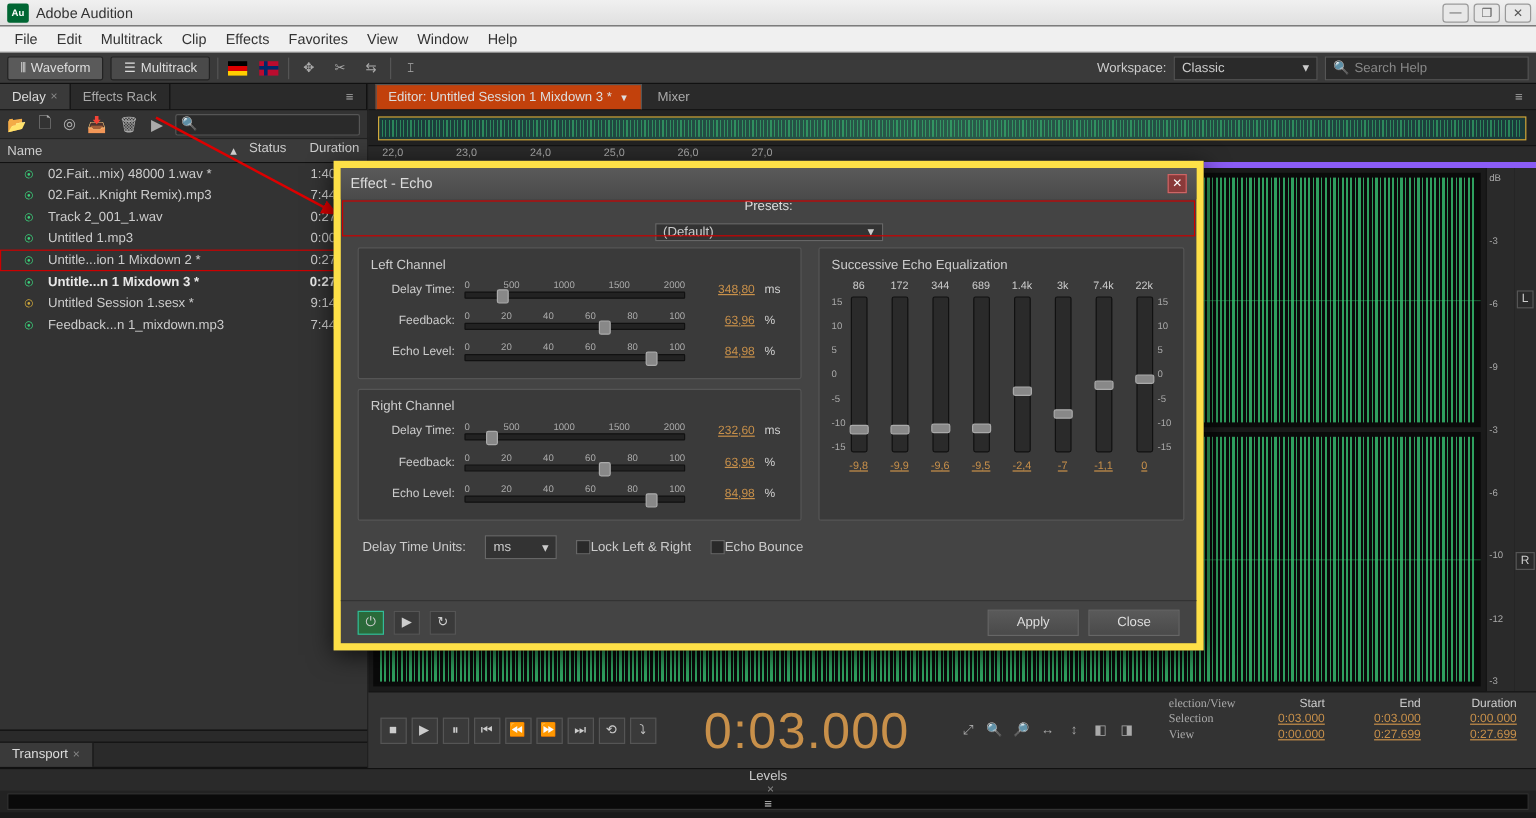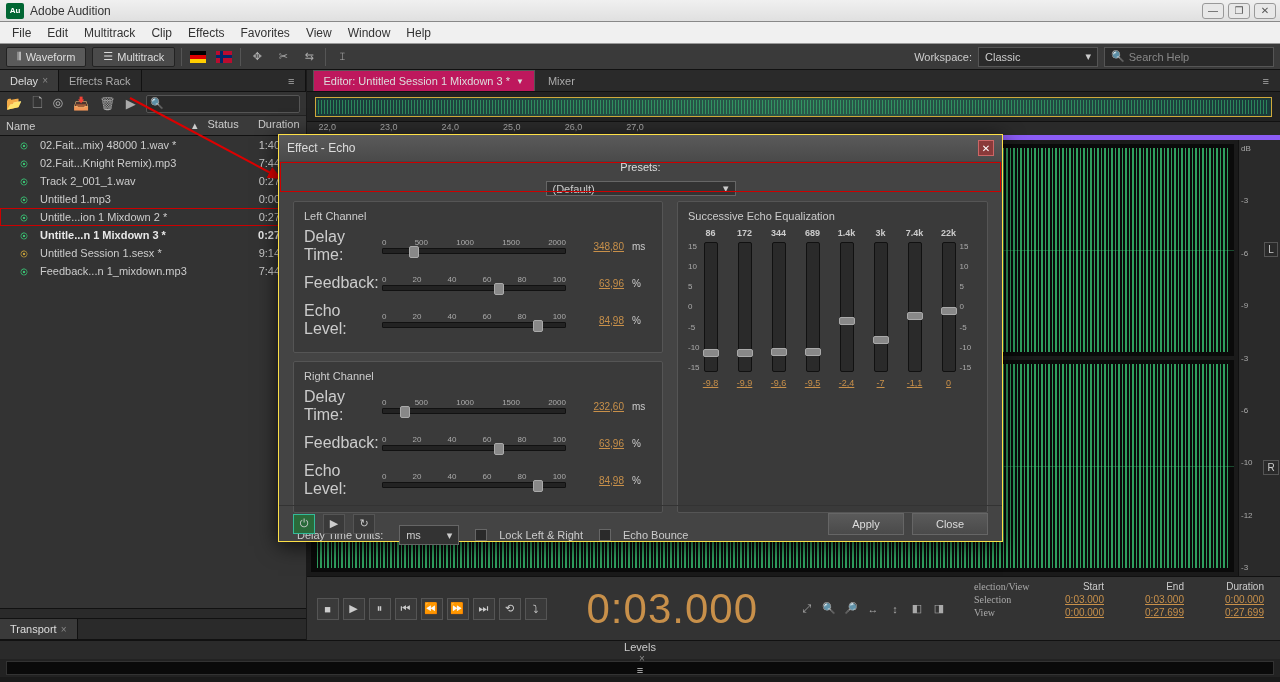--- a/index.html
+++ b/index.html
@@ -43,21 +43,21 @@
 .file-row .wav-icon{width:14px;height:12px;margin-right:6px;margin-left:16px;display:inline-block;}
 .file-row .wav-green::before{content:"⦿";color:#3bd17b;font-size:8px;}
 .file-row .wav-orange::before{content:"⦿";color:#d1a93b;font-size:8px;}
 .file-row .fn{flex:1;font-size:11px;white-space:nowrap;overflow:hidden;text-overflow:ellipsis;}
 .file-row .fd{width:60px;text-align:right;font-size:11px;}
 .file-row.highlighted{outline:1px solid #c00;outline-offset:-1px;}
 .file-row.bold .fn,.file-row.bold .fd{font-weight:bold;color:#e8e8e8;}
 .right-col { flex:1; display:flex;flex-direction:column;background:#2a2a2a;}
 .editor-tabs{height:22px;display:flex;background:#2a2a2a;border-bottom:1px solid #111;padding-left:6px;gap:2px;}
 .ed-tab{padding:3px 10px;color:#aaa;border:1px solid transparent;display:flex;align-items:center;gap:6px;cursor:pointer;}
-.ed-tab.active{background:#be185d;color:#ddd;border:1px solid #555;border-bottom:none;}
+.ed-tab.active{background:#c2410c;color:#ddd;border:1px solid #555;border-bottom:none;}
 .ed-tab .dd{font-size:8px;}
 .overview{height:30px;background:#222;border-bottom:1px solid #111;display:flex;align-items:center;padding:2px 8px;}
 .overview-wave{flex:1;height:20px;background:linear-gradient(to right,#1a3a3a,#2a5a4a,#1a3a3a);border:1px solid #d1a93b;position:relative;overflow:hidden;}
 .overview-wave::before{content:"";position:absolute;inset:2px;background:repeating-linear-gradient(90deg,#3bd17b 0 1px,transparent 1px 3px);opacity:.5;}
 .ruler{height:18px;background:#2a2a2a;display:flex;padding:0 12px;border-bottom:5px solid #8b5cf6;font-size:9px;color:#aaa;align-items:flex-start;gap:44px;}
 .waveform-area{flex:1;background:#1a1a1a;position:relative;display:flex;}
 .wf-main{flex:1;display:flex;flex-direction:column;gap:4px;padding:4px;}
 .wf-track{flex:1;background:#0a0a0a;position:relative;overflow:hidden;}
 .wf-viz{position:absolute;inset:4px;background:repeating-linear-gradient(90deg,transparent 0 2px,#3bd17b 2px 3px,transparent 3px 5px,#3bd17b 5px 7px);opacity:.75;}
 .wf-center{position:absolute;top:50%;left:0;right:0;height:1px;background:#3bd17b55;}
@@ -72,53 +72,53 @@
 .zc-btn{width:18px;height:18px;color:#aaa;cursor:pointer;display:flex;align-items:center;justify-content:center;font-size:11px;}
 .selview{flex:1;display:flex;flex-direction:column;padding:4px 16px;font-size:10px;gap:2px;}
 .selview-row{display:flex;gap:20px;}
 .selview-row .lbl{width:50px;color:#aaa;font-family:Liberation Serif, serif;}
 .selview-row .val{width:60px;text-align:right;color:#c8904a;text-decoration:underline;}
 .levels-panel{height:54px;background:#222;border-top:1px solid #111;}
 .levels-panel .hdr{height:18px;display:flex;align-items:center;padding:0 6px;background:#2a2a2a;font-size:11px;flex-direction:column;}
 .levels-panel .hdr .x{margin-left:4px;font-size:10px;color:#888;}
 .level-scale{height:18px;background:#1a1a1a;display:flex;justify-content:space-between;padding:0 10px;font-size:8px;color:#aaa;align-items:flex-end;}
 
-.dialog{position:absolute;left:278px;top:134px;width:725px;height:408px;background:#444;border:1px solid #fde047;box-shadow:0 4px 20px rgba(0,0,0,.7);}
+.dialog{position:absolute;left:278px;top:134px;width:725px;height:408px;background:#444;border:6px solid #fde047;box-shadow:0 4px 20px rgba(0,0,0,.7);}
 .dlg-title{height:26px;background:linear-gradient(#5a5a5a,#4a4a4a);display:flex;align-items:center;padding:0 8px;color:#ddd;font-size:12px;}
 .dlg-title .spacer{flex:1;}
 .dlg-close{width:16px;height:16px;background:#8a3a3a;border:1px solid #c66;color:#fff;display:flex;align-items:center;justify-content:center;font-size:10px;cursor:pointer;}
 .dlg-presets{height:32px;display:flex;align-items:center;padding:0 14px;gap:8px;outline:1px solid #c00;outline-offset:-2px;flex-direction:column;}
 .dlg-presets label{color:#ddd;}
 .preset-dd{width:190px;height:20px;background:#333;border:1px solid #666;color:#ccc;padding:0 6px;display:flex;align-items:center;justify-content:space-between;cursor:pointer;}
 .dlg-presets .pi{color:#aaa;cursor:pointer;font-size:14px;padding:0 2px;}
 .dlg-presets .right{margin-left:auto;display:flex;gap:10px;}
 .dlg-body{display:flex;gap:14px;padding:8px 14px;}
 .channel-box{width:370px;background:#3a3a3a;border:1px solid #555;border-radius:2px;padding:8px 10px 4px;}
 .ch-title{color:#ccc;margin-bottom:6px;}
 .ch-row{display:flex;align-items:center;gap:8px;margin-bottom:10px;}
-.ch-row label{width:70px;text-align:left;color:#ccc;font-size:16px;}
+.ch-row label{width:70px;text-align:right;color:#ccc;font-size:10px;}
 .slider-wrap{flex:1;position:relative;}
 .slider-ticks{display:flex;justify-content:space-between;font-size:8px;color:#aaa;margin-bottom:1px;}
 .slider-track{height:6px;background:#222;border:1px solid #111;position:relative;border-radius:1px;}
 .slider-thumb{position:absolute;top:-3px;width:10px;height:12px;background:#888;border:1px solid #aaa;border-radius:2px;transform:translateX(-50%);}
 .slider-val{width:50px;text-align:right;color:#c8904a;text-decoration:underline;font-size:10px;}
 .slider-unit{width:20px;color:#ccc;font-size:10px;}
 .eq-box{flex:1;background:#3a3a3a;border:1px solid #555;border-radius:2px;padding:8px 10px;}
 .eq-title{color:#ccc;margin-bottom:6px;}
 .eq-bands{display:flex;gap:12px;justify-content:center;}
 .eq-band{display:flex;flex-direction:column;align-items:center;width:22px;}
-.eq-freq{font-size:9px;color:#ccc;margin-bottom:4px;font-weight:bold;}
+.eq-freq{font-size:9px;color:#ccc;margin-bottom:4px;}
 .eq-slider{width:14px;height:130px;position:relative;background:#2a2a2a;border:1px solid #111;border-radius:2px;}
 .eq-thumb{position:absolute;left:-2px;width:16px;height:8px;background:#888;border:1px solid #aaa;border-radius:2px;}
 .eq-val{font-size:9px;color:#c8904a;text-decoration:underline;margin-top:6px;}
 .eq-side{font-size:8px;color:#aaa;display:flex;flex-direction:column;justify-content:space-between;height:130px;margin-top:14px;}
 .dlg-options{display:flex;align-items:center;gap:16px;padding:4px 18px;}
 .dlg-options label{color:#ccc;font-size:11px;}
 .opt-dd{width:60px;height:20px;background:#333;border:1px solid #666;color:#ccc;padding:0 6px;display:flex;align-items:center;justify-content:space-between;cursor:pointer;}
-.chk{display:flex;align-items:center;gap:12px;cursor:pointer;}
+.chk{display:flex;align-items:center;gap:0;cursor:pointer;}
 .chk-box{width:12px;height:12px;border:1px solid #666;background:#2a2a2a;}
 .dlg-footer{position:absolute;bottom:0;left:0;right:0;height:36px;display:flex;align-items:center;padding:0 14px;gap:8px;border-top:1px solid #333;}
 .dlg-footer .pw-btn{width:22px;height:20px;border:1px solid #555;background:#3a3a3a;color:#ccc;display:flex;align-items:center;justify-content:center;cursor:pointer;font-size:11px;}
 .dlg-footer .pw-btn.on{background:#2a6a3a;border-color:#3b9;}
 .dlg-footer .spacer{flex:1;}
 .dlg-btn{width:76px;height:22px;background:linear-gradient(#5a5a5a,#4a4a4a);border:1px solid #666;color:#ddd;cursor:pointer;display:flex;align-items:center;justify-content:center;font-size:11px;}
 .arrow-annot{position:absolute;left:128px;top:96px;width:160px;height:90px;pointer-events:none;}
 .arrow-annot svg{width:100%;height:100%;}
 </style>
 </head>

